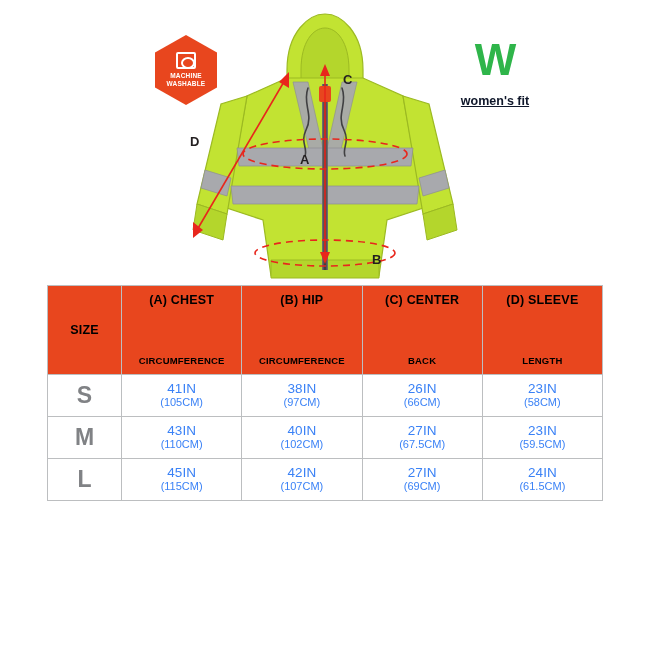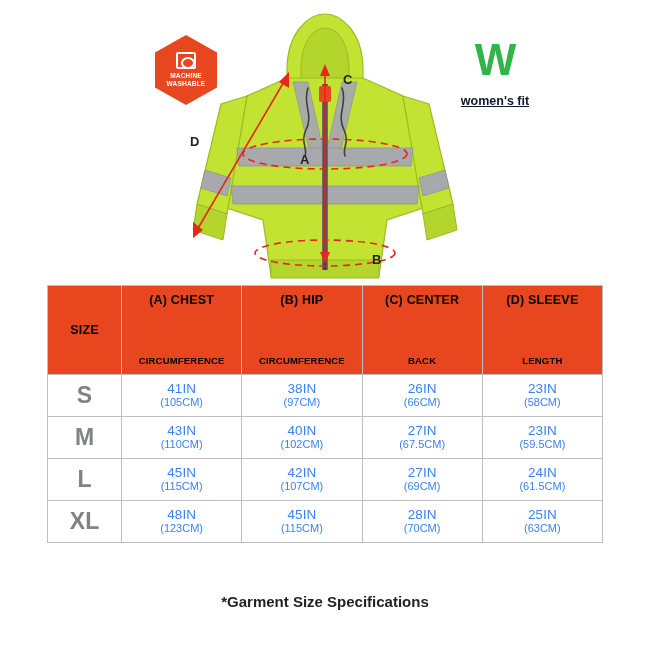--- a/index.html
+++ b/index.html
@@ -342,40 +342,20 @@
           <td class="val-cell">
             <div class="val-in">27IN</div>
             <div class="val-cm">(69CM)</div>
           </td>
           <td class="val-cell">
             <div class="val-in">24IN</div>
             <div class="val-cm">(61.5CM)</div>
           </td>
         </tr>
 
-        <tr>
-          <td class="size-cell">XL</td>
-          <td class="val-cell">
-            <div class="val-in">48IN</div>
-            <div class="val-cm">(123CM)</div>
-          </td>
-          <td class="val-cell">
-            <div class="val-in">45IN</div>
-            <div class="val-cm">(115CM)</div>
-          </td>
-          <td class="val-cell">
-            <div class="val-in">28IN</div>
-            <div class="val-cm">(70CM)</div>
-          </td>
-          <td class="val-cell">
-            <div class="val-in">25IN</div>
-            <div class="val-cm">(63CM)</div>
-          </td>
-        </tr>
 
 
       </tbody>
     </table>
   </div>
 
-  <div class="footer">*Garment Size Specifications</div>
 
 </div>
 
 </body></html>

